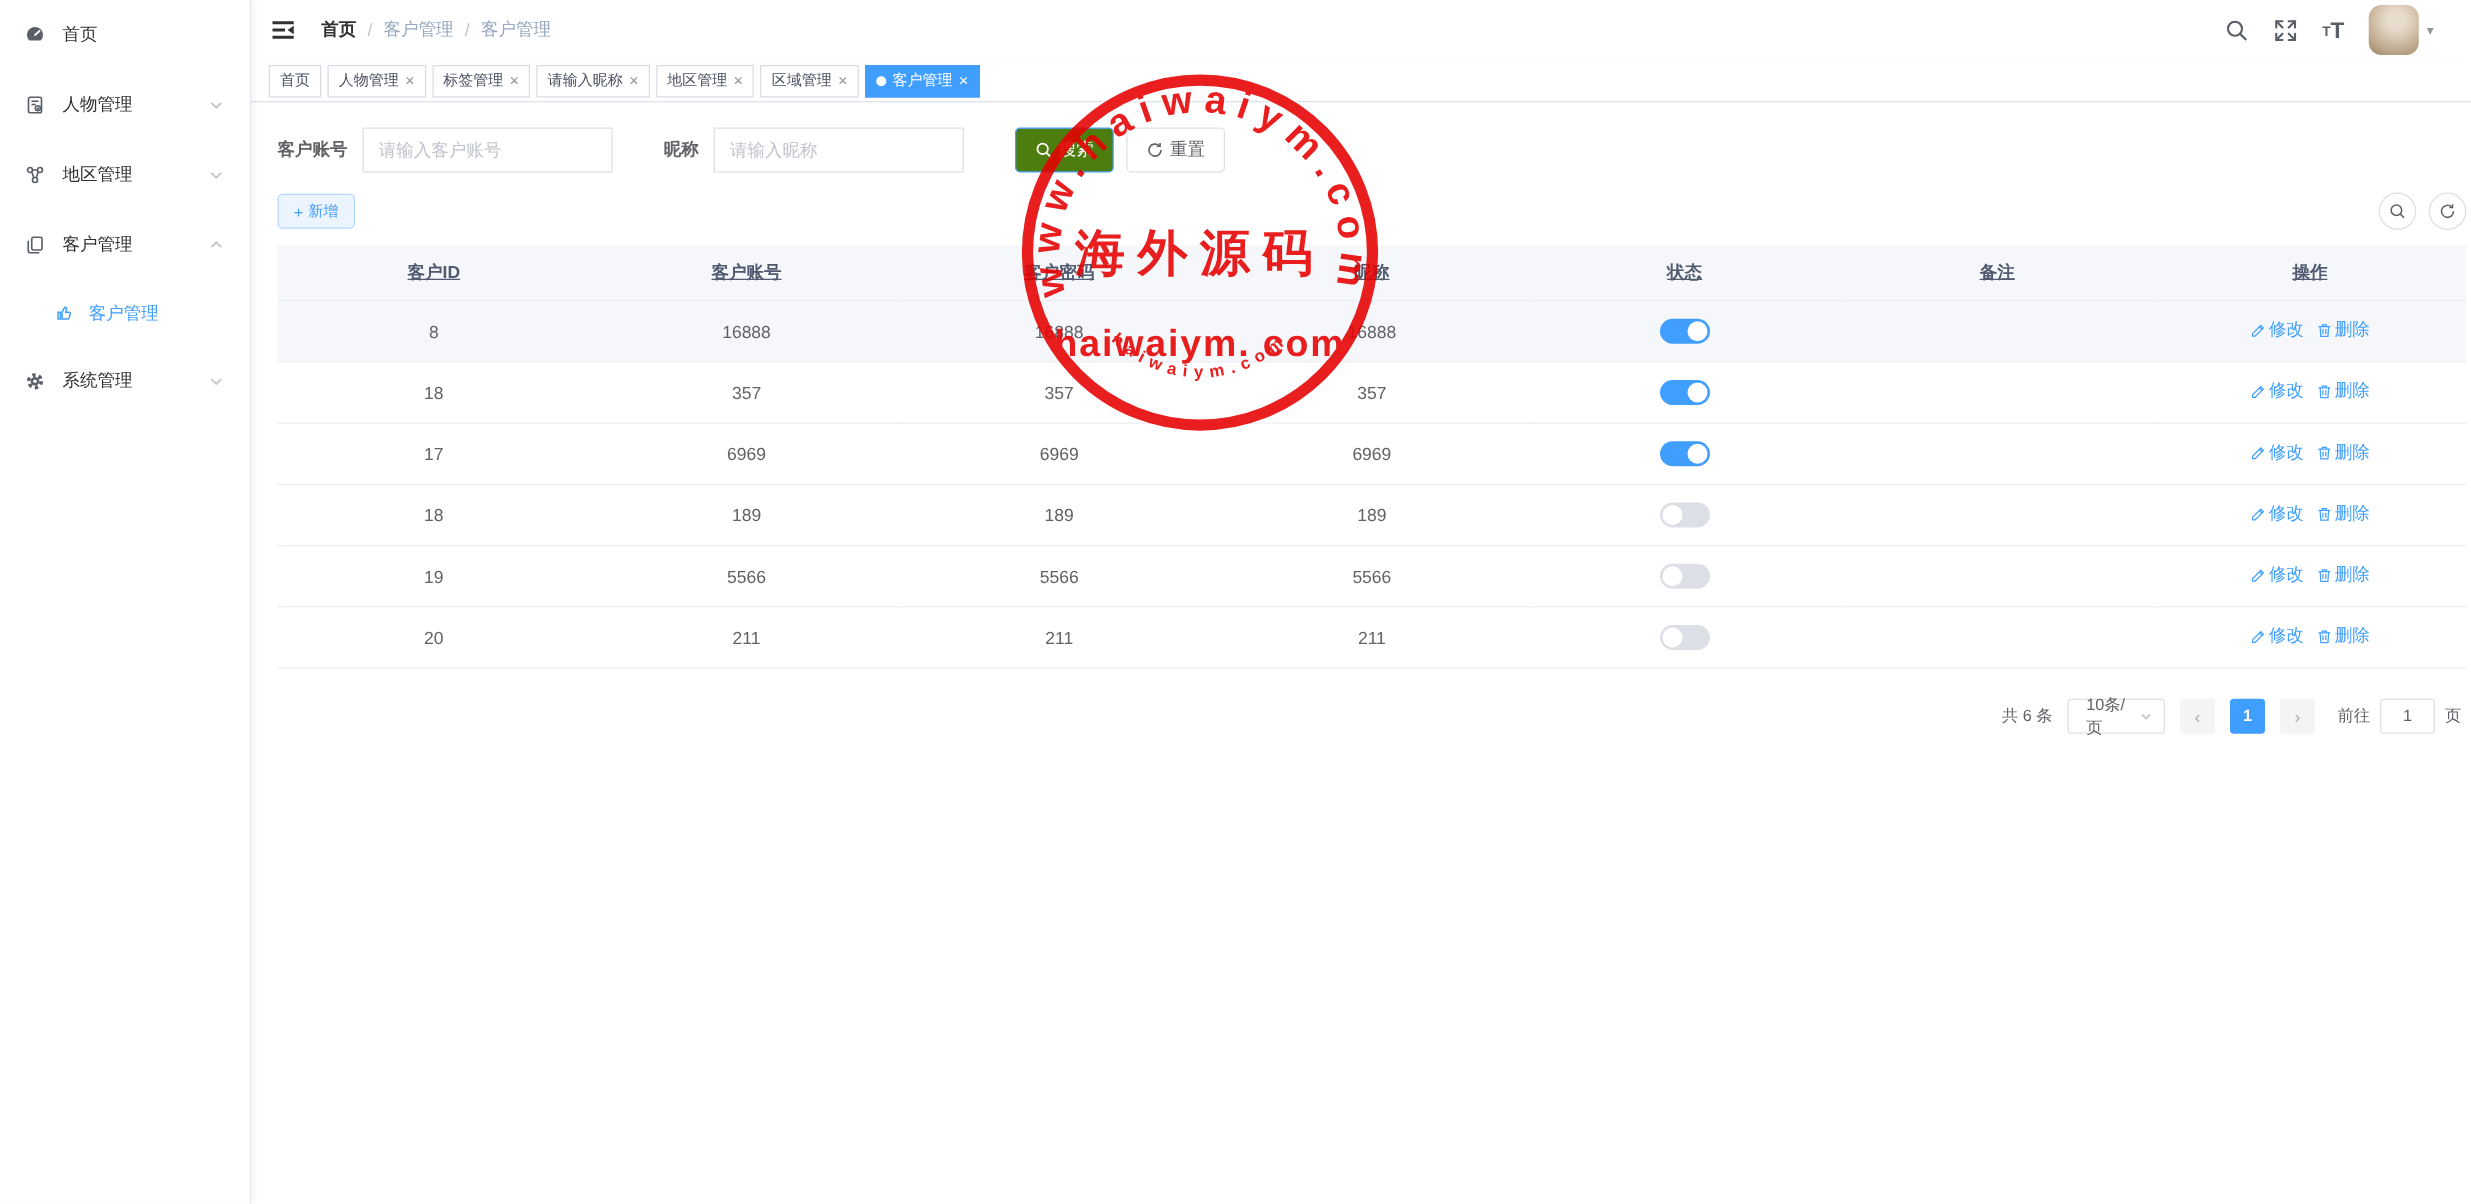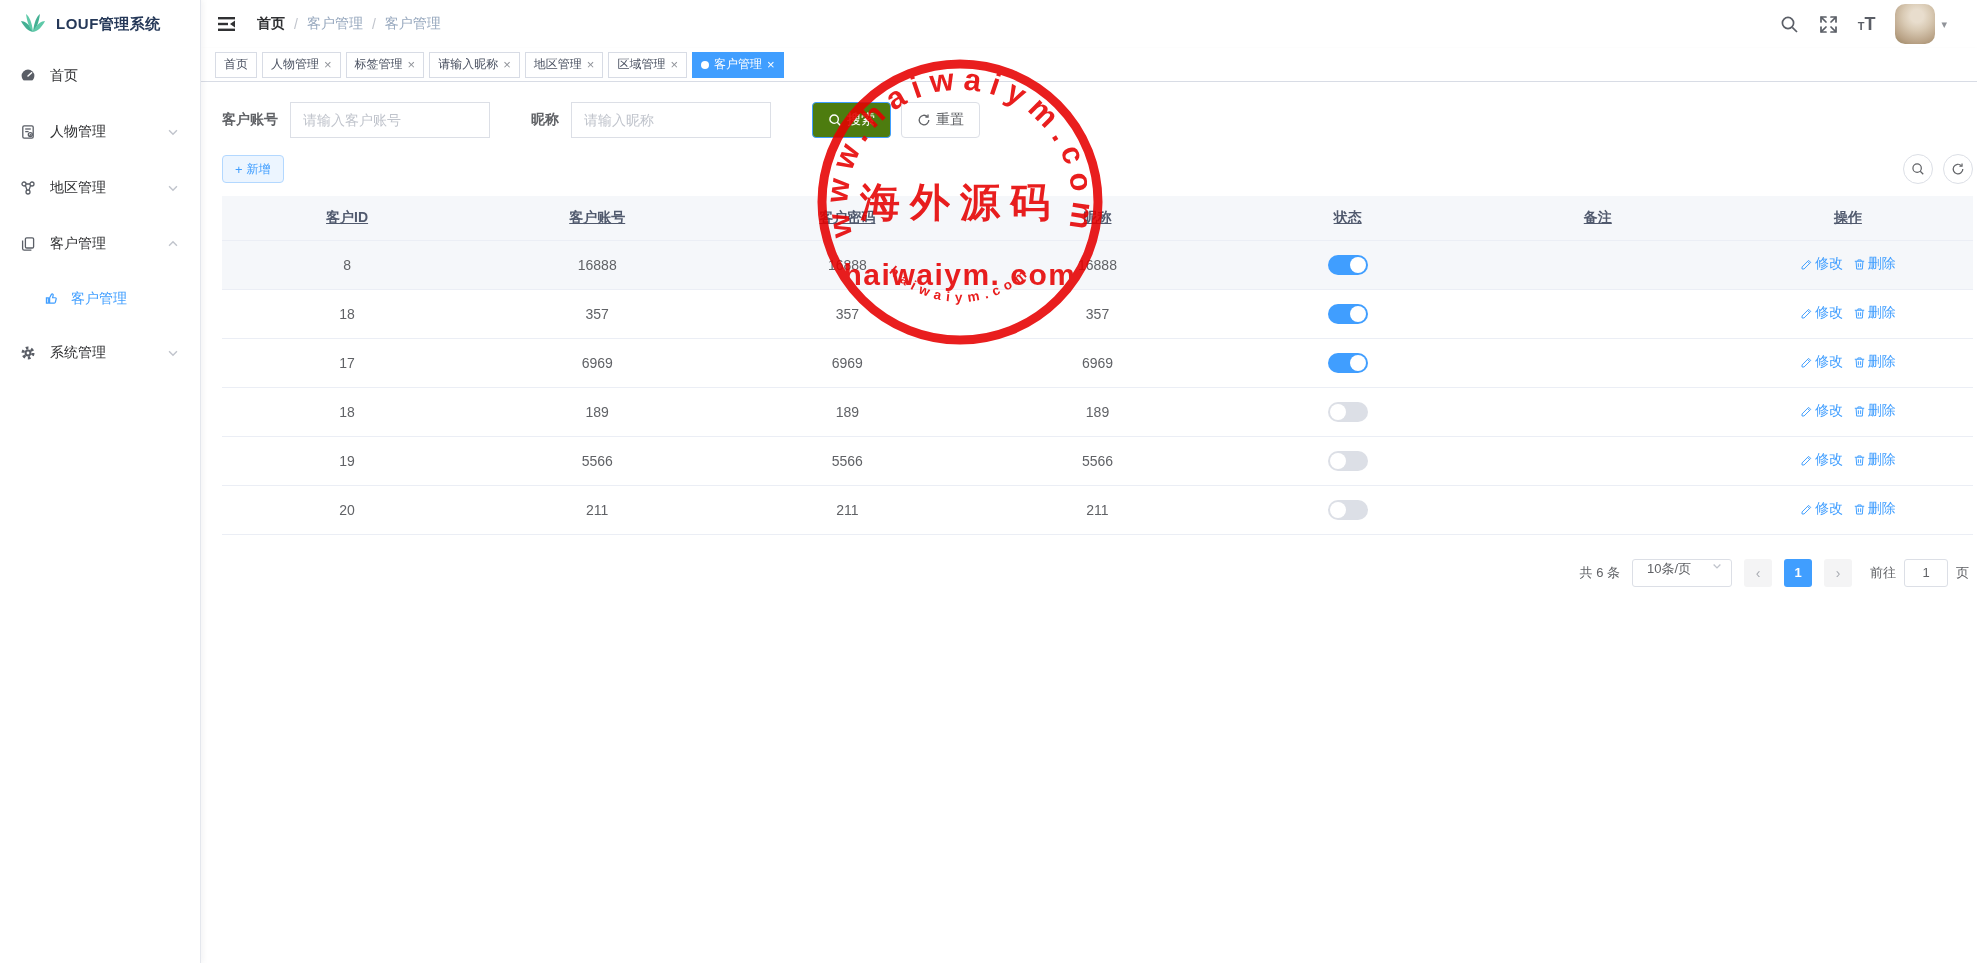--- a/index.html
+++ b/index.html
@@ -82,50 +82,39 @@
   .switch.on { background:#409eff; }
   .switch.on .knob { left:22px; }
   .act { color:#409eff; cursor:pointer; display:inline-flex; align-items:center; gap:2px; text-decoration:none; }
   .act + .act { margin-left:6px; }
   .act .act-ic { display:inline-flex; }
 
   
   .pagination { margin-top:24px; display:flex; align-items:center; justify-content:flex-end;
     gap:12px; font-size:13px; color:#606266; padding-right:4px; }
   .pg-total { color:#606266; }
-  .pg-select { width:100px; height:28px; border:1px solid #dcdfe6; border-radius:3px; display:inline-flex;
-    align-items:flex-start; justify-content:space-between; padding:0 8px 0 14px; color:#606266; cursor:pointer; }
+  .pg-select { width:78px; height:28px; border:1px solid #dcdfe6; border-radius:3px; display:inline-flex;
+    align-items:center; justify-content:space-between; padding:0 8px 0 14px; color:#606266; cursor:pointer; }
   .pg-btn { width:28px; height:28px; border-radius:3px; background:#f4f4f5; color:#a8abb2;
     display:inline-flex; align-items:center; justify-content:center; font-size:14px; cursor:pointer; }
   .pg-page { width:28px; height:28px; border-radius:3px; background:#409eff; color:#fff;
     display:inline-flex; align-items:center; justify-content:center; font-weight:bold; cursor:pointer; }
   .pg-goto { display:flex; align-items:center; gap:8px; margin-left:6px; }
   .pg-input { width:44px; height:28px; border:1px solid #dcdfe6; border-radius:3px; text-align:center;
     font-size:13px; color:#606266; outline:none; font-family:inherit; }
 
   
   .stamp { position:absolute; left:800px; top:42px; z-index:50; opacity:.88; pointer-events:none; }
 </style>
 </head>
 <body>
 
 <div class="app">
 
   <aside class="sidebar">
-    <div class="logo">
-      <span style="display:inline-flex">
-        <svg width="26" height="24" viewBox="0 0 26 24">
-          <path d="M13 20 C10 12 4 9 1 9 C4 15 8 19 13 20Z" fill="#43b093"></path>
-          <path d="M13 20 C12 10 9 4 6 2 C7 9 9 16 13 20Z" fill="#5ec9a8"></path>
-          <path d="M13 20 C14 10 17 4 20 2 C19 9 17 16 13 20Z" fill="#43b093"></path>
-          <path d="M13 20 C16 12 22 9 25 9 C22 15 18 19 13 20Z" fill="#5ec9a8"></path>
-        </svg>
-      </span>
-      <span class="logo-title">LOUF管理系统</span>
-    </div>
     <nav id="menu">
         <div class="menu-item">
     <span class="mi-icon">
             <svg width="16" height="16" viewBox="0 0 16 16">
               <circle cx="8" cy="8" r="6.4" fill="#5a5e66"></circle>
               <path d="M8 8 L11.6 4.8" stroke="#fff" stroke-width="1.5" stroke-linecap="round"></path>
               <rect x="1" y="12.4" width="14" height="3" fill="#fff"></rect>
             </svg>
           </span>
     <span class="mi-label">首页</span>

